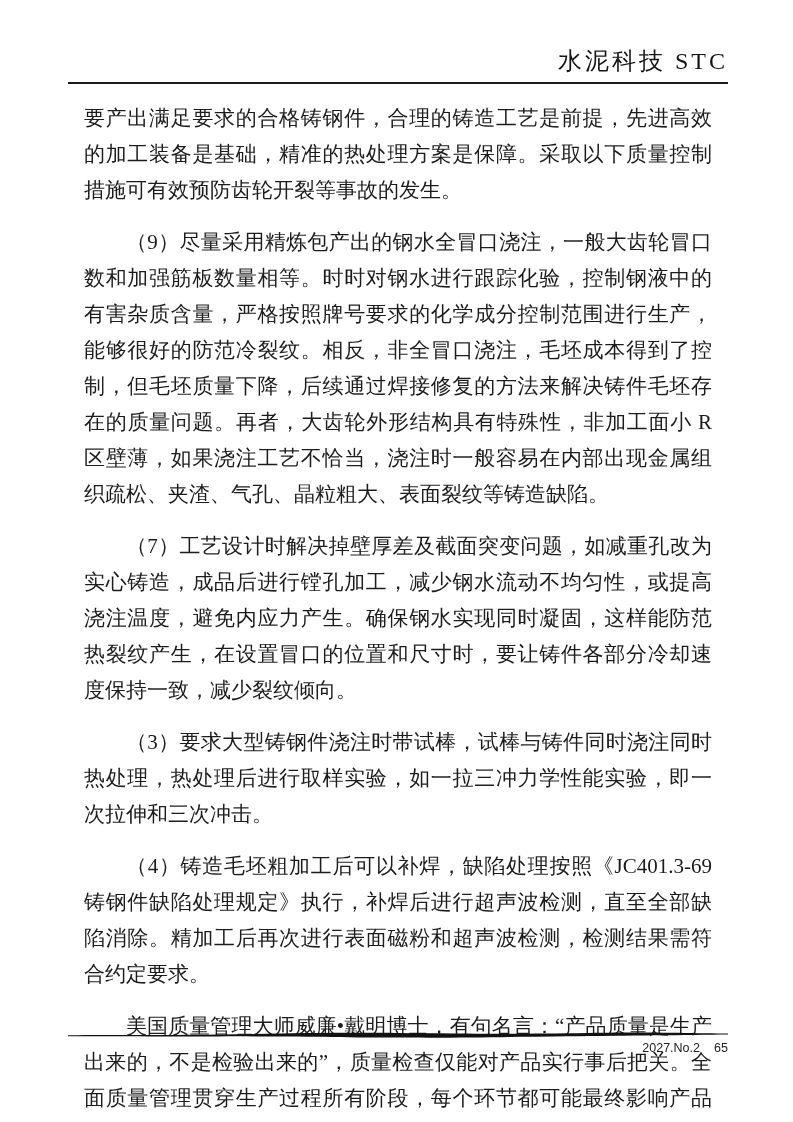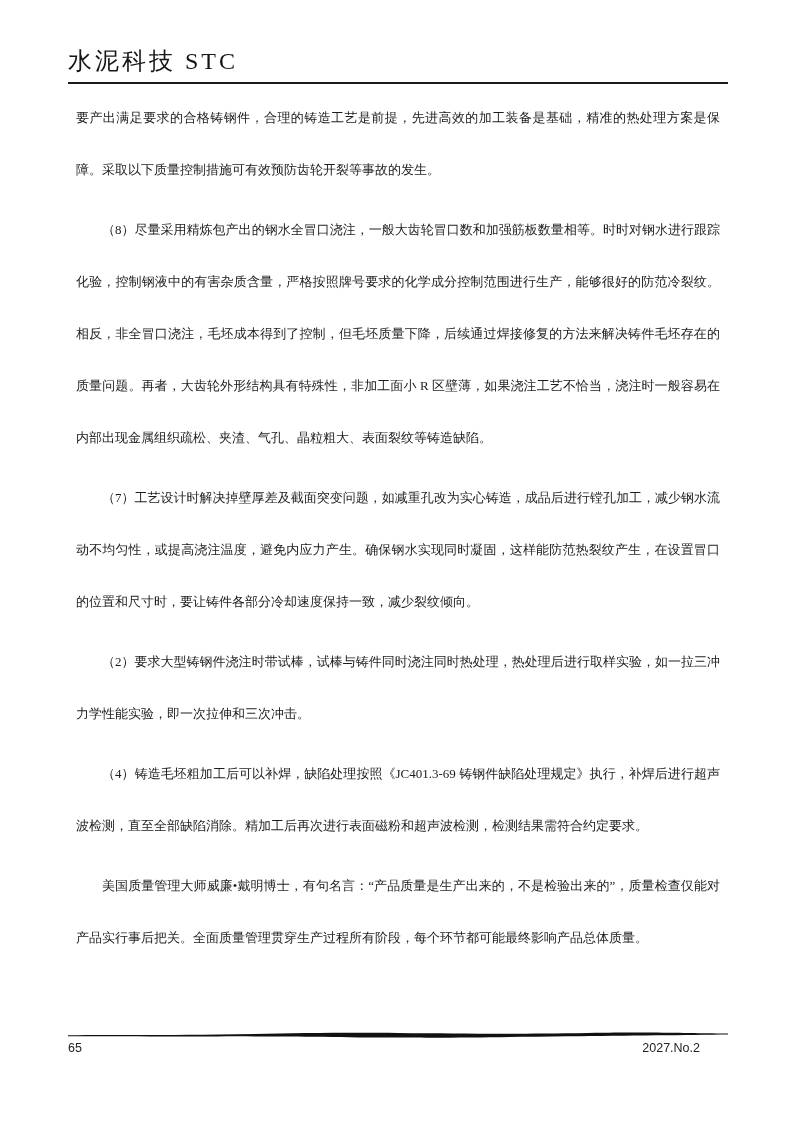--- a/index.html
+++ b/index.html
@@ -14,39 +14,39 @@
     background: #ffffff;
     overflow: hidden;
     font-family: "Liberation Serif", "DejaVu Serif", serif;
     color: #1a1a1a;
   }
   .header {
     margin: 0 65px 0 68px;
     padding-top: 45px;
   }
   .journal-title {
-    text-align: left;
+    text-align: right;
     font-size: 24px;
     line-height: 32px;
     letter-spacing: 3px;
     color: #151515;
     font-family: "Liberation Serif", "DejaVu Serif", serif;
   }
   .header-rule {
     margin-top: 5px;
     height: 0;
     border-bottom: 2.5px solid #1b1b1b;
   }
   .content {
     margin: 2px 65px 0 68px;
   }
   .para {
-    margin: 8px;
-    font-size: 13px;
-    line-height: 52px;
+    margin: 16px;
+    font-size: 21px;
+    line-height: 36px;
     text-align: justify;
     text-justify: inter-ideograph;
     color: #1c1c1c;
   }
   .para.indented {
     text-indent: 2em;
   }
   .footer {
     position: absolute;
     left: 68px;
@@ -61,46 +61,46 @@
   .footer-row {
     position: relative;
     width: 100%;
     height: 18px;
     font-family: "Liberation Sans", "DejaVu Sans", sans-serif;
     font-size: 12.5px;
     color: #222222;
   }
   .page-number {
     position: absolute;
-    left: 0;
+    left: 16px;
     right: 0;
     top: 1px;
-    text-align: left;
+    text-align: right;
   }
   .issue-number {
     position: absolute;
     right: 28px;
     top: 1px;
   }
 </style>
 </head>
 <body>
 
 <div class="page">
 
   <div class="header">
     <div class="journal-title">水泥科技 STC</div>
     <div class="header-rule"></div>
   </div>
 
   <div class="content">
     <p class="para">要产出满足要求的合格铸钢件，合理的铸造工艺是前提，先进高效的加工装备是基础，精准的热处理方案是保障。采取以下质量控制措施可有效预防齿轮开裂等事故的发生。</p>
-    <p class="para indented">（8）尽量采用精炼包产出的钢水全冒口浇注，一般大齿轮冒口数和加强筋板数量相等。时时对钢水进行跟踪化验，控制钢液中的有害杂质含量，严格按照牌号要求的化学成分控制范围进行生产，能够很好的防范冷裂纹。相反，非全冒口浇注，毛坯成本得到了控制，但毛坯质量下降，后续通过焊接修复的方法来解决铸件毛坯存在的质量问题。再者，大齿轮外形结构具有特殊性，非加工面小 R 区壁薄，如果浇注工艺不恰当，浇注时一般容易在内部出现金属组织疏松、夹渣、气孔、晶粒粗大、表面裂纹等铸造缺陷。</p>
+    <p class="para indented">（9）尽量采用精炼包产出的钢水全冒口浇注，一般大齿轮冒口数和加强筋板数量相等。时时对钢水进行跟踪化验，控制钢液中的有害杂质含量，严格按照牌号要求的化学成分控制范围进行生产，能够很好的防范冷裂纹。相反，非全冒口浇注，毛坯成本得到了控制，但毛坯质量下降，后续通过焊接修复的方法来解决铸件毛坯存在的质量问题。再者，大齿轮外形结构具有特殊性，非加工面小 R 区壁薄，如果浇注工艺不恰当，浇注时一般容易在内部出现金属组织疏松、夹渣、气孔、晶粒粗大、表面裂纹等铸造缺陷。</p>
     <p class="para indented">（7）工艺设计时解决掉壁厚差及截面突变问题，如减重孔改为实心铸造，成品后进行镗孔加工，减少钢水流动不均匀性，或提高浇注温度，避免内应力产生。确保钢水实现同时凝固，这样能防范热裂纹产生，在设置冒口的位置和尺寸时，要让铸件各部分冷却速度保持一致，减少裂纹倾向。</p>
-    <p class="para indented">（2）要求大型铸钢件浇注时带试棒，试棒与铸件同时浇注同时热处理，热处理后进行取样实验，如一拉三冲力学性能实验，即一次拉伸和三次冲击。</p>
+    <p class="para indented">（3）要求大型铸钢件浇注时带试棒，试棒与铸件同时浇注同时热处理，热处理后进行取样实验，如一拉三冲力学性能实验，即一次拉伸和三次冲击。</p>
     <p class="para indented">（4）铸造毛坯粗加工后可以补焊，缺陷处理按照《JC401.3-69 铸钢件缺陷处理规定》执行，补焊后进行超声波检测，直至全部缺陷消除。精加工后再次进行表面磁粉和超声波检测，检测结果需符合约定要求。</p>
     <p class="para indented">美国质量管理大师威廉•戴明博士，有句名言：“产品质量是生产出来的，不是检验出来的”，质量检查仅能对产品实行事后把关。全面质量管理贯穿生产过程所有阶段，每个环节都可能最终影响产品总体质量。</p>
   </div>
 
   <div class="footer">
     <svg class="footer-rule-svg" viewBox="0 0 660 9" preserveAspectRatio="none" xmlns="http://www.w3.org/2000/svg">
       <path fill="#111111" d="M0,4.2
                C 40,3.4 90,4.6 150,3.6
                S 260,1.4 330,2.0
                S 440,3.2 520,2.0

